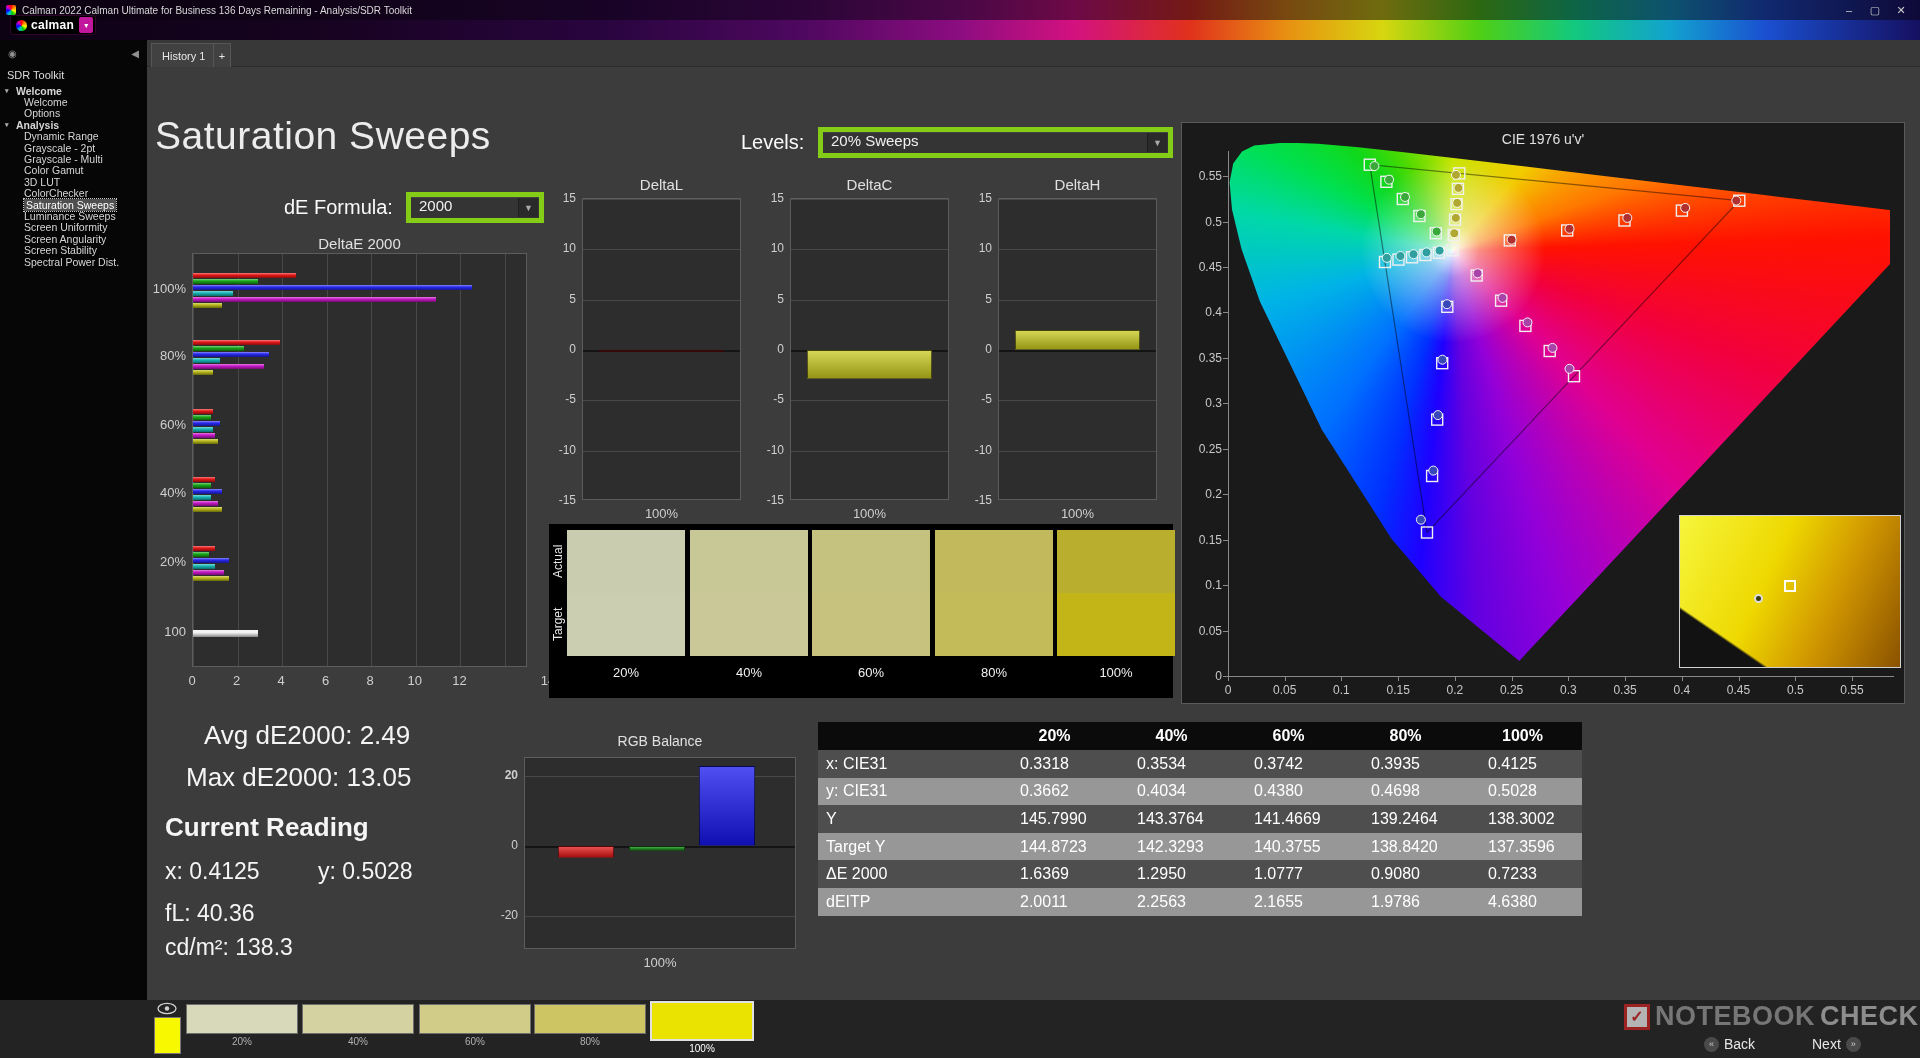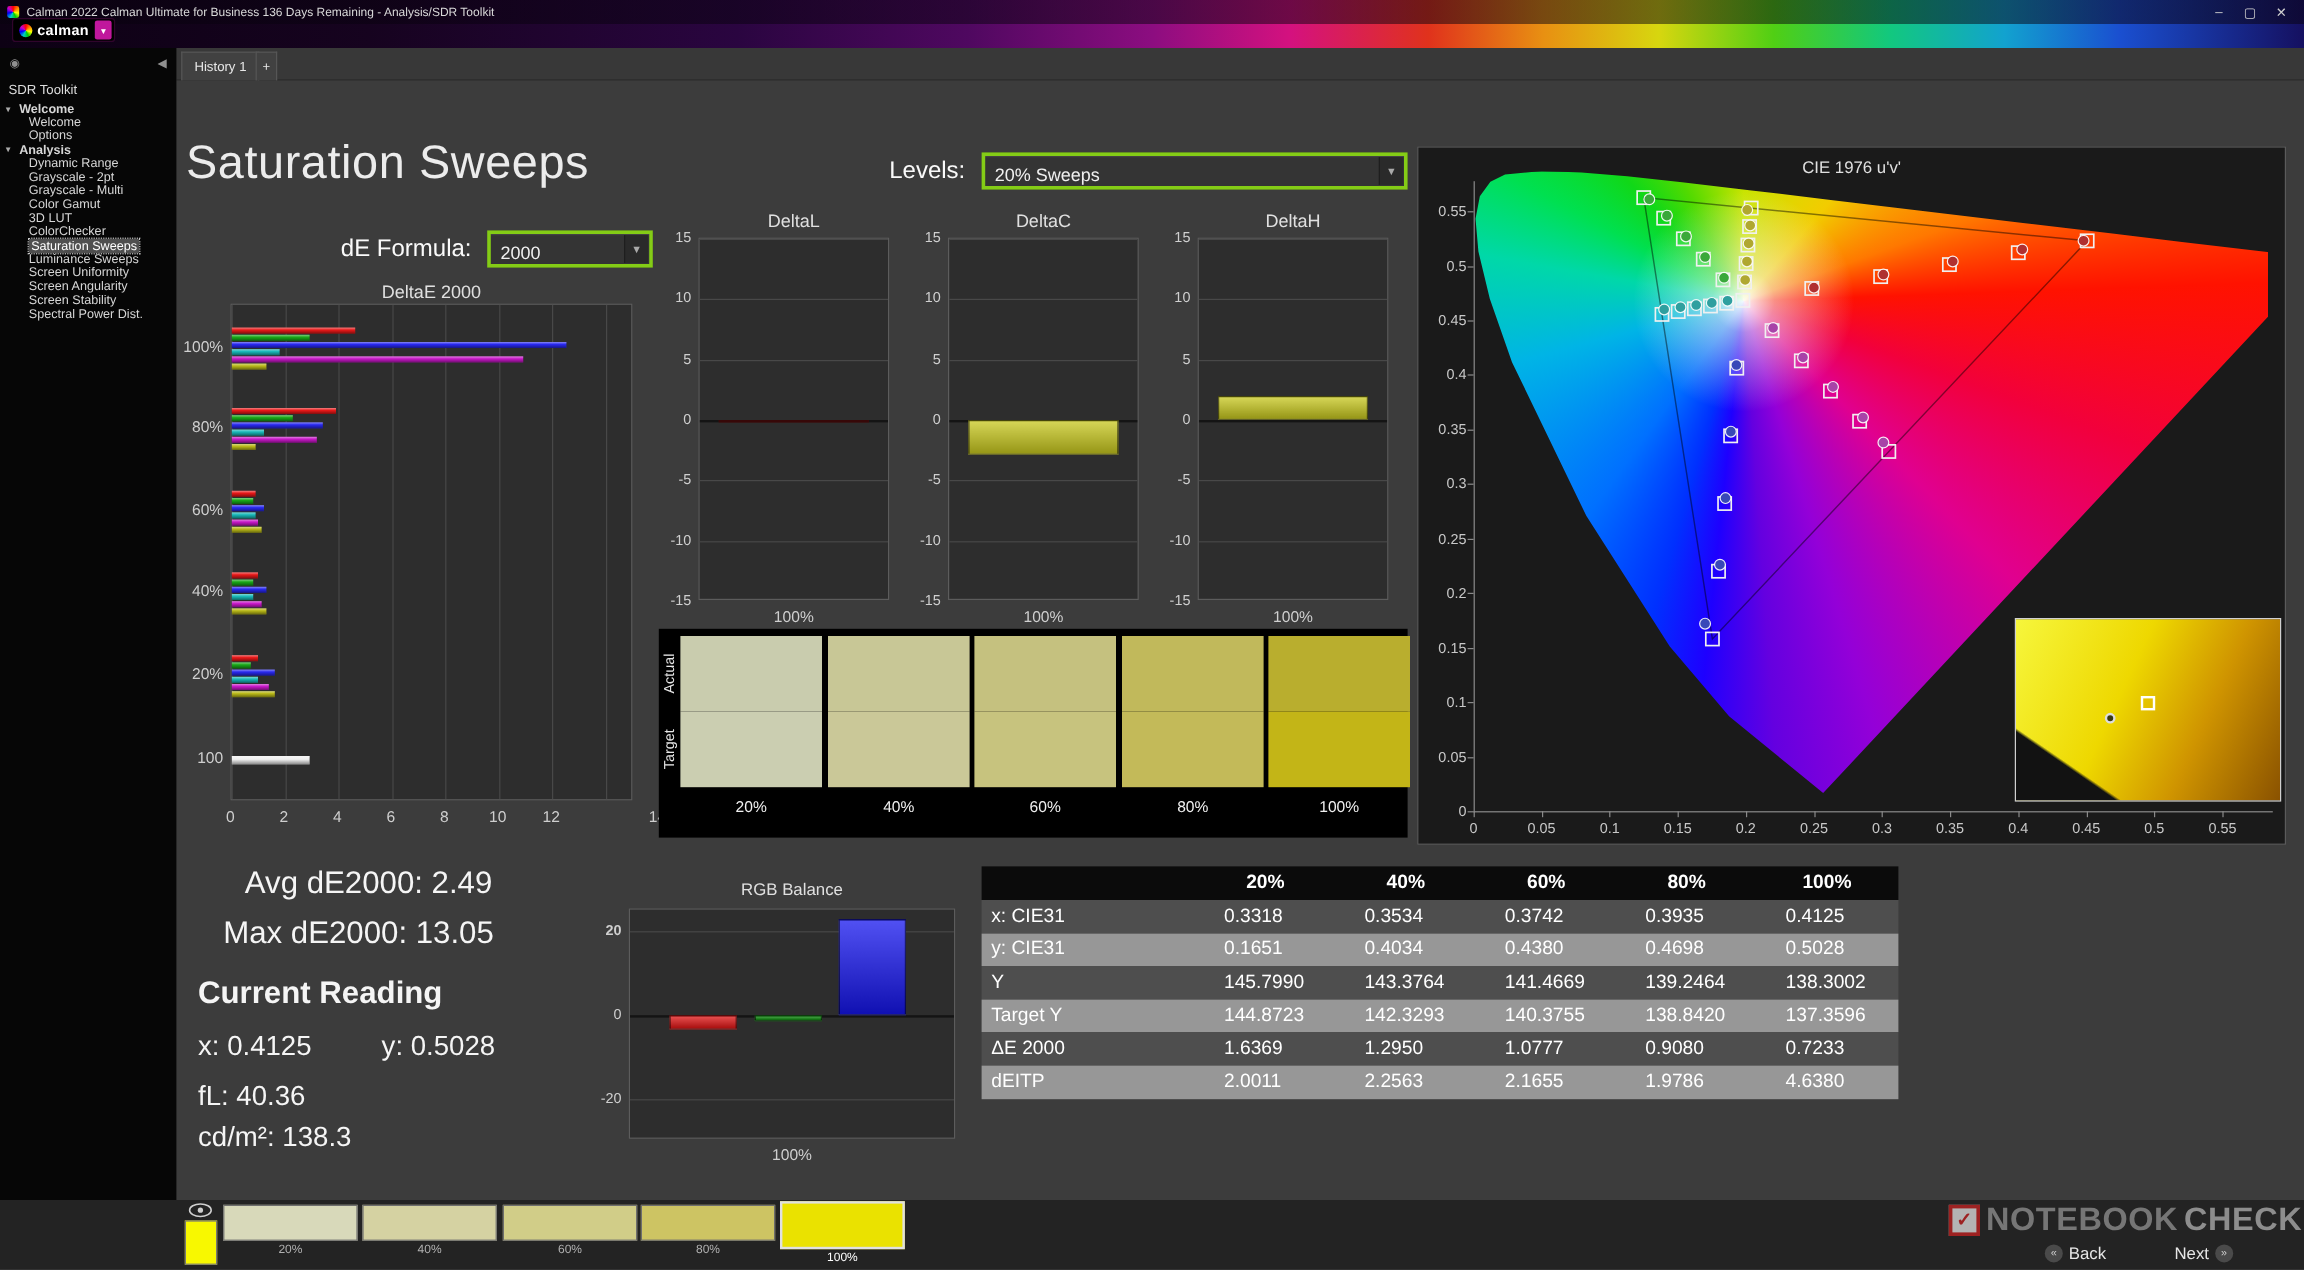--- a/index.html
+++ b/index.html
@@ -46,21 +46,21 @@
 .tree-item{display:flex;align-items:center;height:11.4px;font-size:10.5px;color:#d6d6d6;white-space:nowrap}
 .tree-item.lvl0{font-weight:bold;padding-left:5px}
 .tree-item.lvl1{padding-left:24px}
 .expander{font-size:7px;color:#aaa;margin-right:3px;width:8px}
 .tree-item.selected .tree-label{background:#4f4f4f;outline:1px dotted #c8c8c8;color:#fff;padding:0 2px}
 
 
 #page-title{position:absolute;left:155px;top:114px;font-size:39px;color:#ececec;letter-spacing:.5px}
 #levels-label{position:absolute;left:741px;top:131px;font-size:20px;color:#fafafa}
 #formula-label{position:absolute;left:284px;top:196px;font-size:20px;color:#fafafa}
-.dd{position:absolute;background:#343434;border:3px solid #84cc16;box-shadow:inset 0 1px 0 rgba(255,255,255,.08);color:#f0f0f0;display:flex;align-items:flex-end;padding:0 26px 0 8px;font-size:15px}
+.dd{position:absolute;background:#343434;border:5px solid #84cc16;box-shadow:inset 0 1px 0 rgba(255,255,255,.08);color:#f0f0f0;display:flex;align-items:flex-start;padding:0 26px 0 8px;font-size:15px}
 .dd .arrow{position:absolute;right:1px;top:1px;bottom:1px;width:20px;background:#2a2a2a;display:flex;align-items:center;justify-content:center;color:#aaa;font-size:9px;border-left:1px solid #1e1e1e}
 #levels-dd{left:818px;top:127px;width:355px;height:31px}
 #formula-dd{left:406px;top:192px;width:138px;height:31px}
 
 
 .chart-title{position:absolute;font-size:15px;color:#e0e0e0;text-align:center}
 .plot{position:absolute;background:#2d2d2d;border:1px solid #5c5c5c;overflow:hidden}
 .vgrid{position:absolute;top:0;bottom:0;width:1px;background:#484848}
 .hgrid{position:absolute;left:0;right:0;height:1px;background:#484848}
 .hgrid.zero{background:#141414;height:2px}
@@ -565,21 +565,21 @@
     <div class="tr row-dark">
       <div class="cell label-cell">x: CIE31</div>
       <div class="cell val-cell">0.3318</div>
       <div class="cell val-cell">0.3534</div>
       <div class="cell val-cell">0.3742</div>
       <div class="cell val-cell">0.3935</div>
       <div class="cell val-cell">0.4125</div>
     </div>
     <div class="tr row-light">
       <div class="cell label-cell">y: CIE31</div>
-      <div class="cell val-cell">0.1651</div>
+      <div class="cell val-cell">0.3662</div>
       <div class="cell val-cell">0.4034</div>
       <div class="cell val-cell">0.4380</div>
       <div class="cell val-cell">0.4698</div>
       <div class="cell val-cell">0.5028</div>
     </div>
     <div class="tr row-dark">
       <div class="cell label-cell">Y</div>
       <div class="cell val-cell">145.7990</div>
       <div class="cell val-cell">143.3764</div>
       <div class="cell val-cell">141.4669</div>

